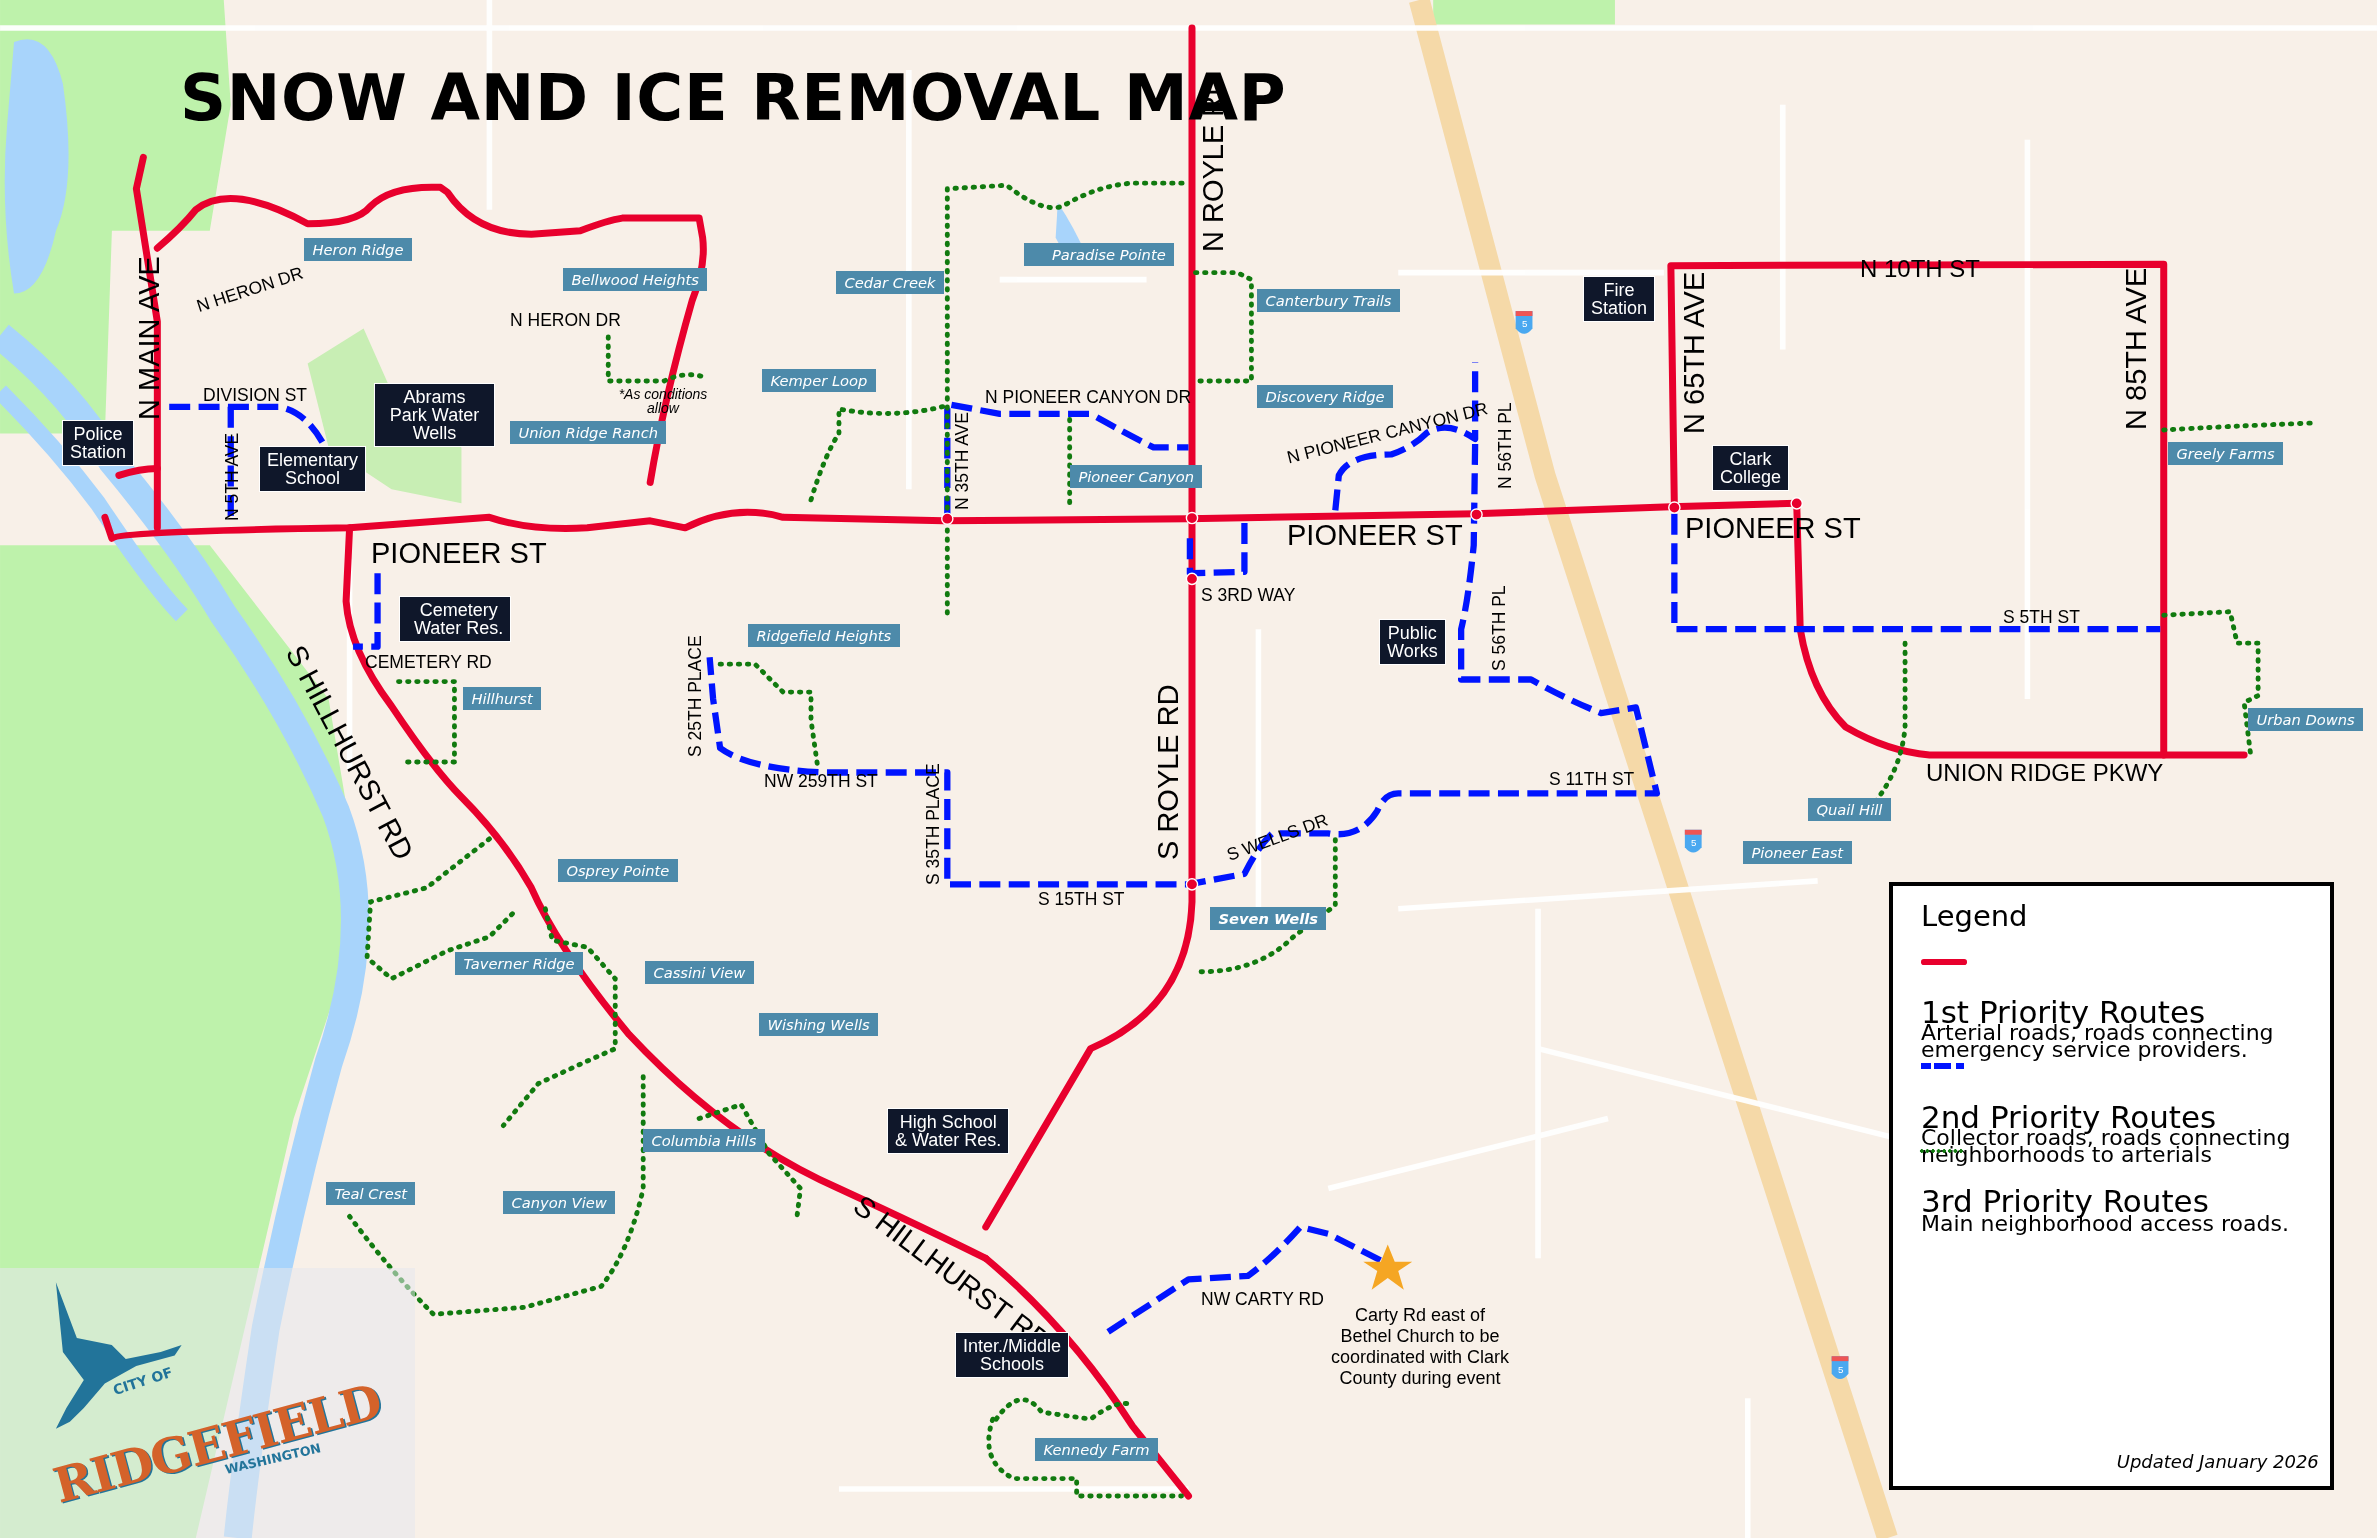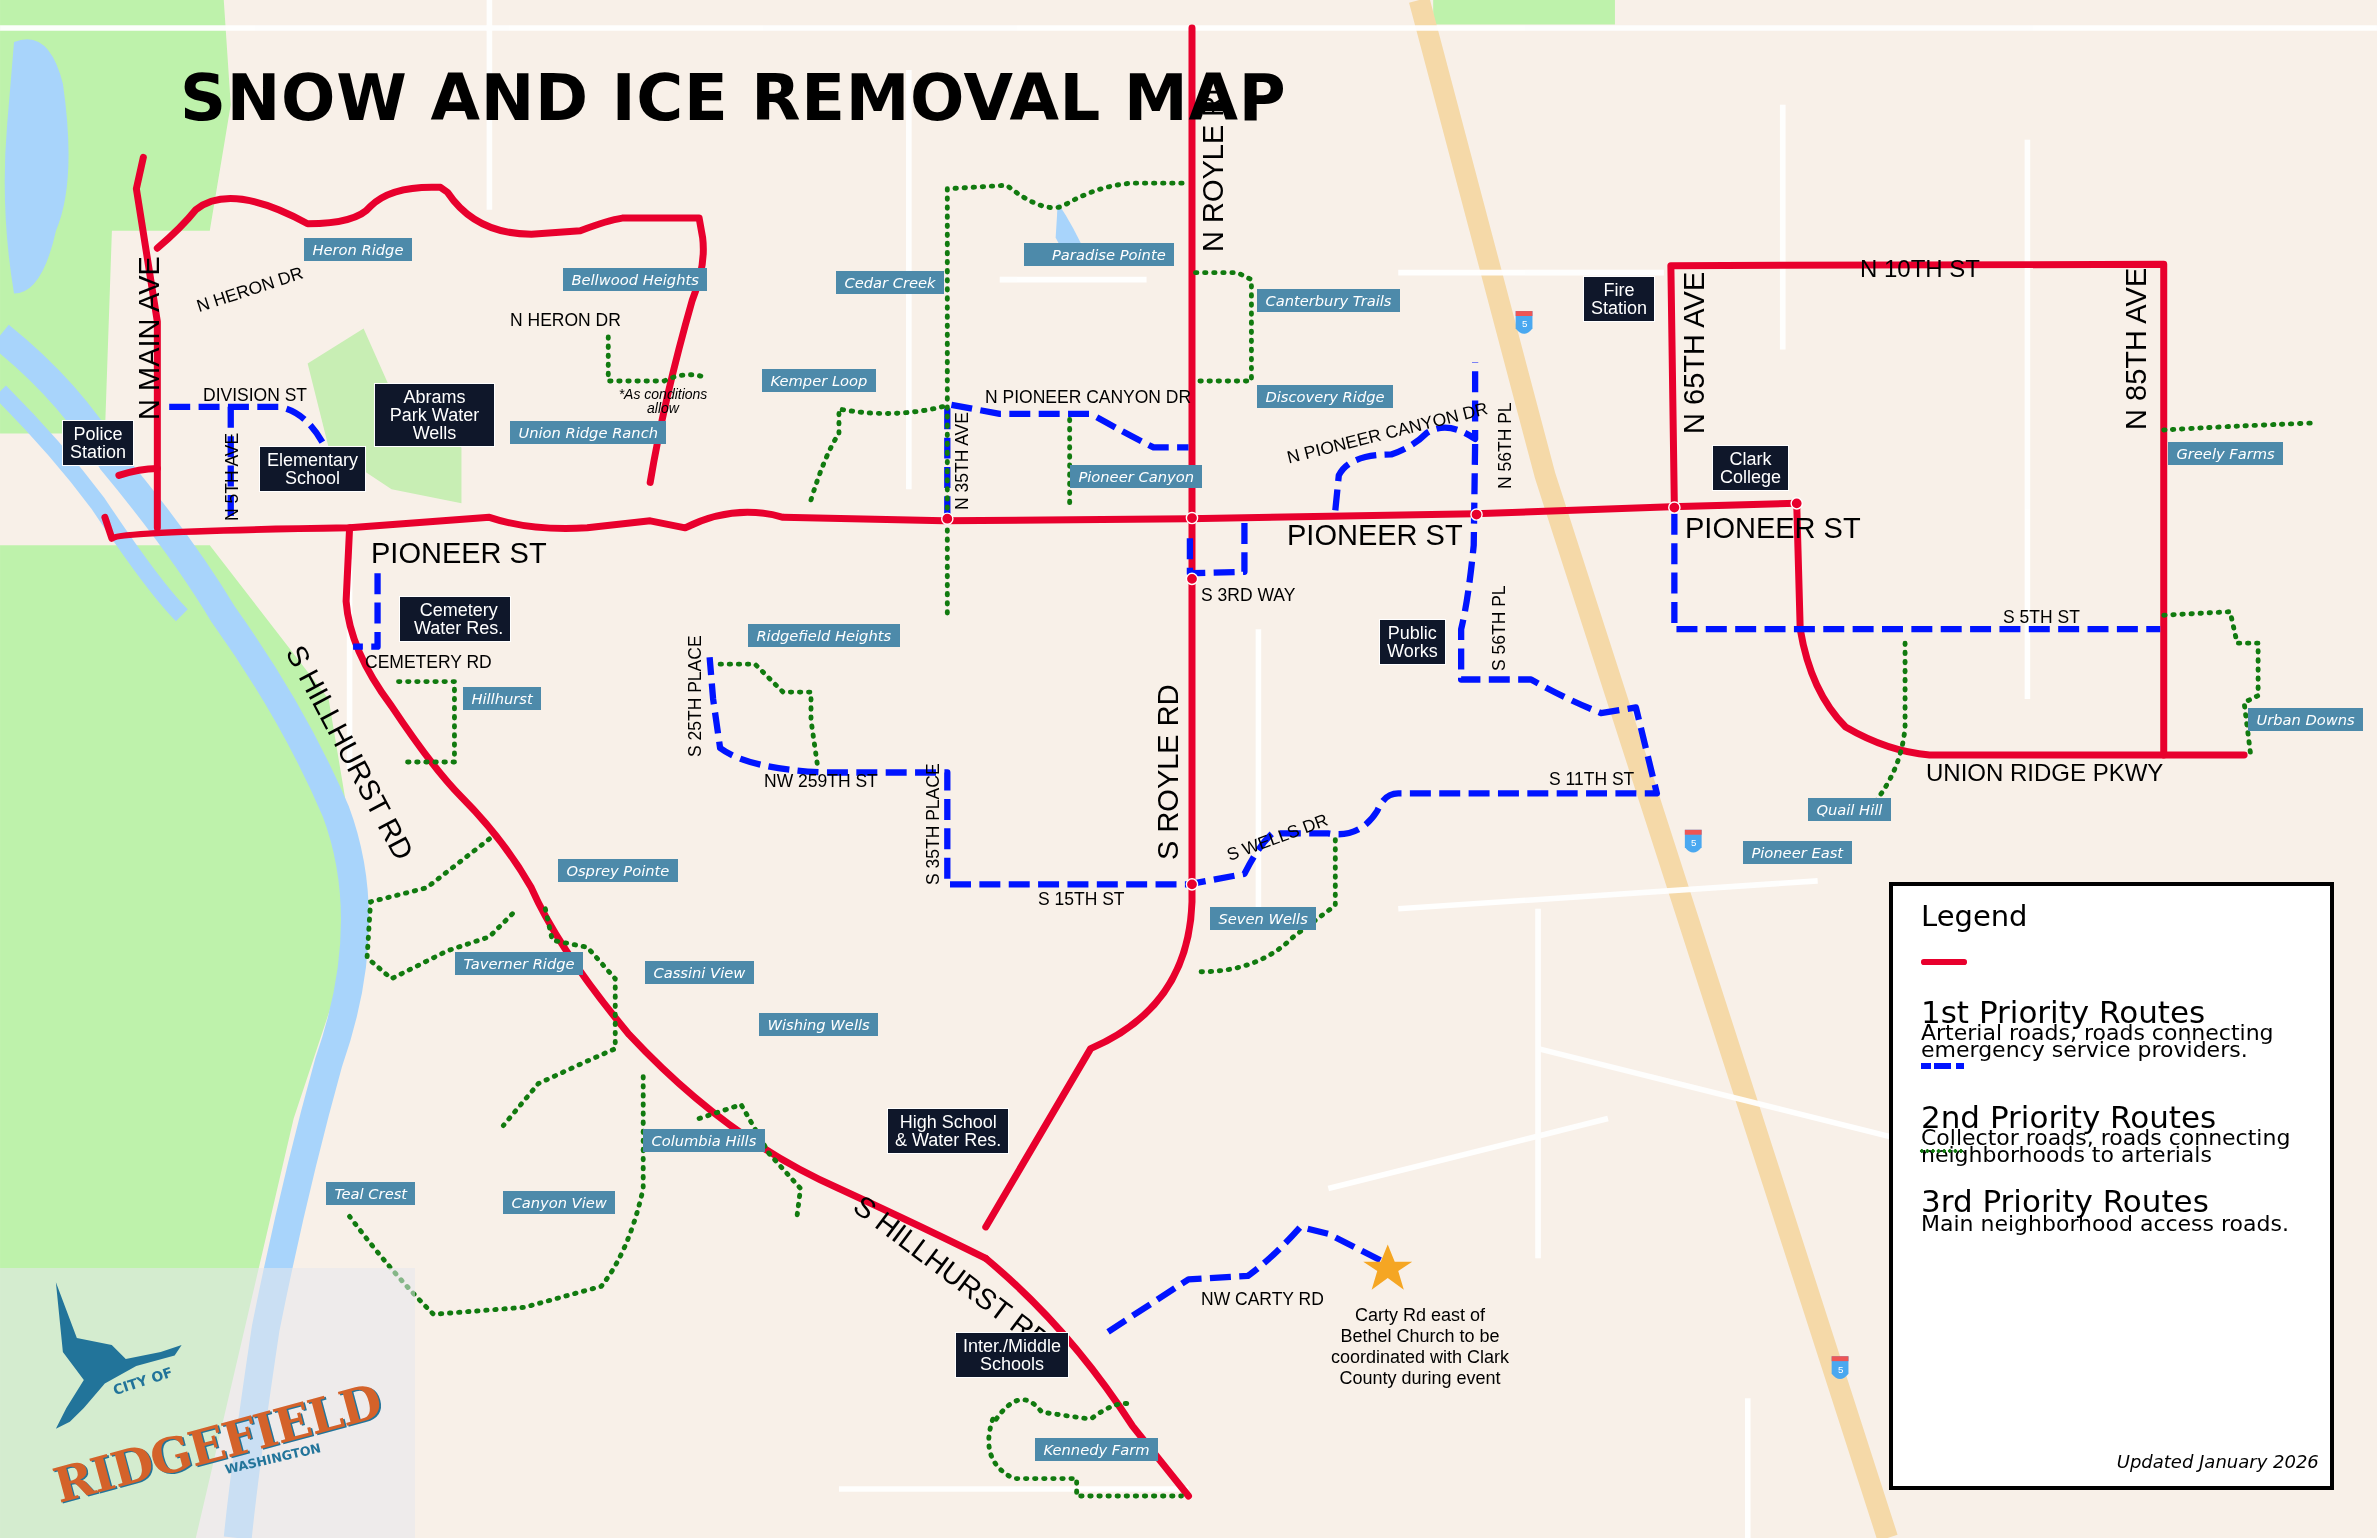--- a/index.html
+++ b/index.html
@@ -170,21 +170,21 @@
 <div class="nb" style="left:1070px;top:465px;">Pioneer Canyon</div>
 <div class="nb" style="left:748px;top:624px;">Ridgefield Heights</div>
 <div class="nb" style="left:463px;top:687px;">Hillhurst</div>
 <div class="nb" style="left:558px;top:859px;">Osprey Pointe</div>
 <div class="nb" style="left:455px;top:952px;">Taverner Ridge</div>
 <div class="nb" style="left:645px;top:961px;">Cassini View</div>
 <div class="nb" style="left:759px;top:1013px;">Wishing Wells</div>
 <div class="nb" style="left:643px;top:1129px;">Columbia Hills</div>
 <div class="nb" style="left:326px;top:1182px;">Teal Crest</div>
 <div class="nb" style="left:503px;top:1191px;">Canyon View</div>
-<div class="nb" style="left:1210px;top:907px;">Seven Wells</div>
+<div class="nb" style="left:1210px;top:907px;font-weight:bold;">Seven Wells</div>
 <div class="nb" style="left:1035px;top:1438px;">Kennedy Farm</div>
 <div class="nb" style="left:2168px;top:442px;">Greely Farms</div>
 <div class="nb" style="left:2248px;top:708px;">Urban Downs</div>
 <div class="nb" style="left:1808px;top:798px;">Quail Hill</div>
 <div class="nb" style="left:1743px;top:841px;">Pioneer East</div>
 
 <div class="fac" style="left:62px;top:420px;">Police
 Station</div>
 <div class="fac" style="left:259px;top:446px;">Elementary
 School</div>

